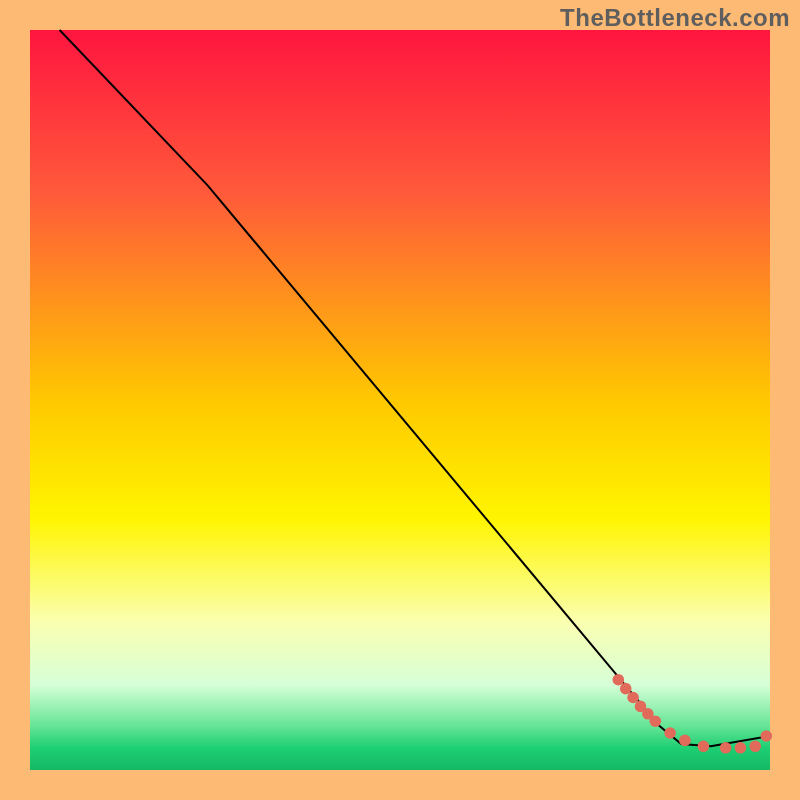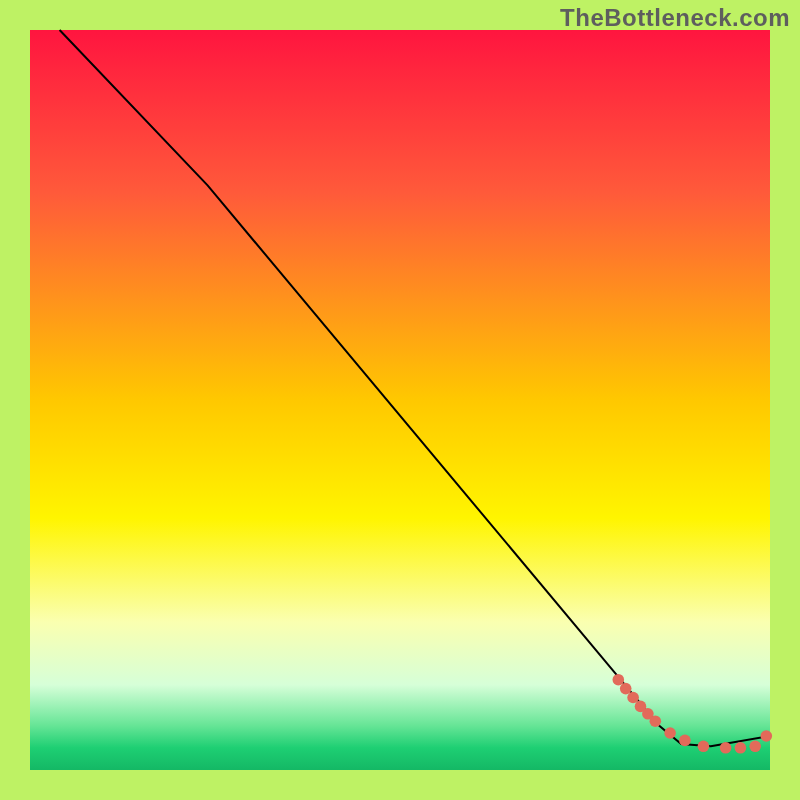--- a/index.html
+++ b/index.html
@@ -8,21 +8,21 @@
     background: #000;
     width: 800px;
     height: 800px;
     overflow: hidden;
     font-family: Arial, Helvetica, sans-serif;
   }
   .stage {
     position: relative;
     width: 800px;
     height: 800px;
-    background: #bef264;
+    background: #fdba74;
   }
   .watermark {
     position: absolute;
     top: 4px;
     right: 10px;
     color: #5e5e5e;
     font-size: 24px;
     font-weight: 600;
     letter-spacing: 0.5px;
     user-select: none;

